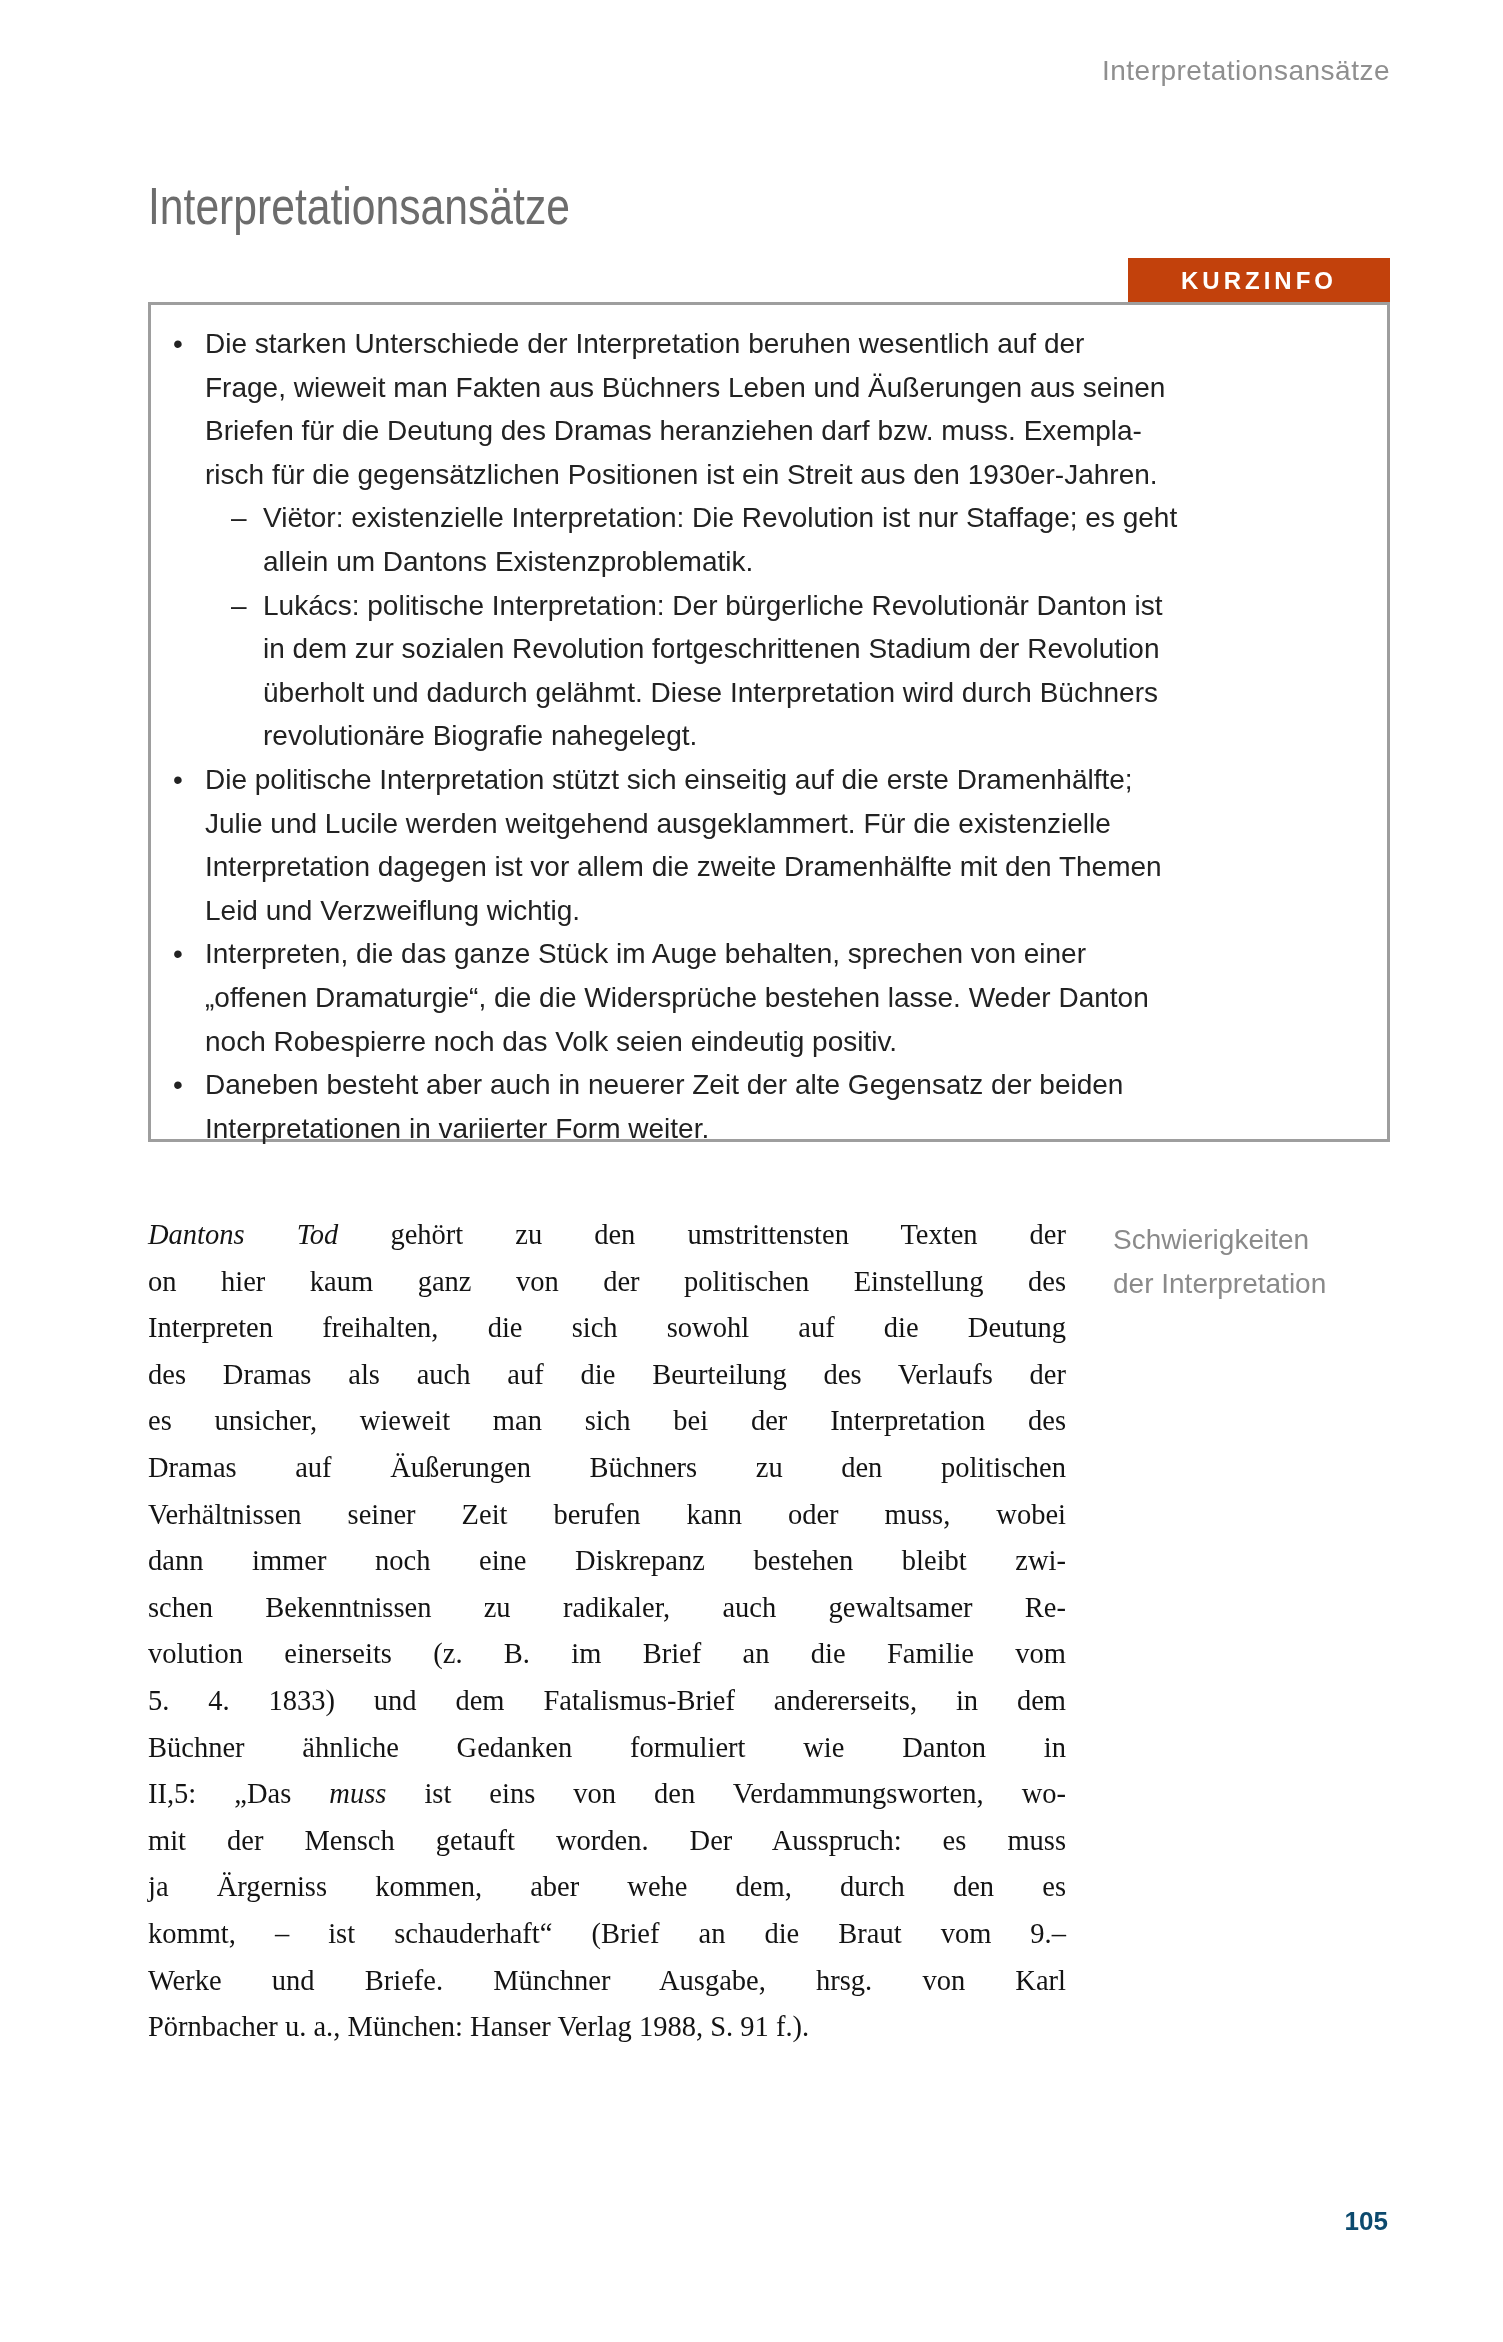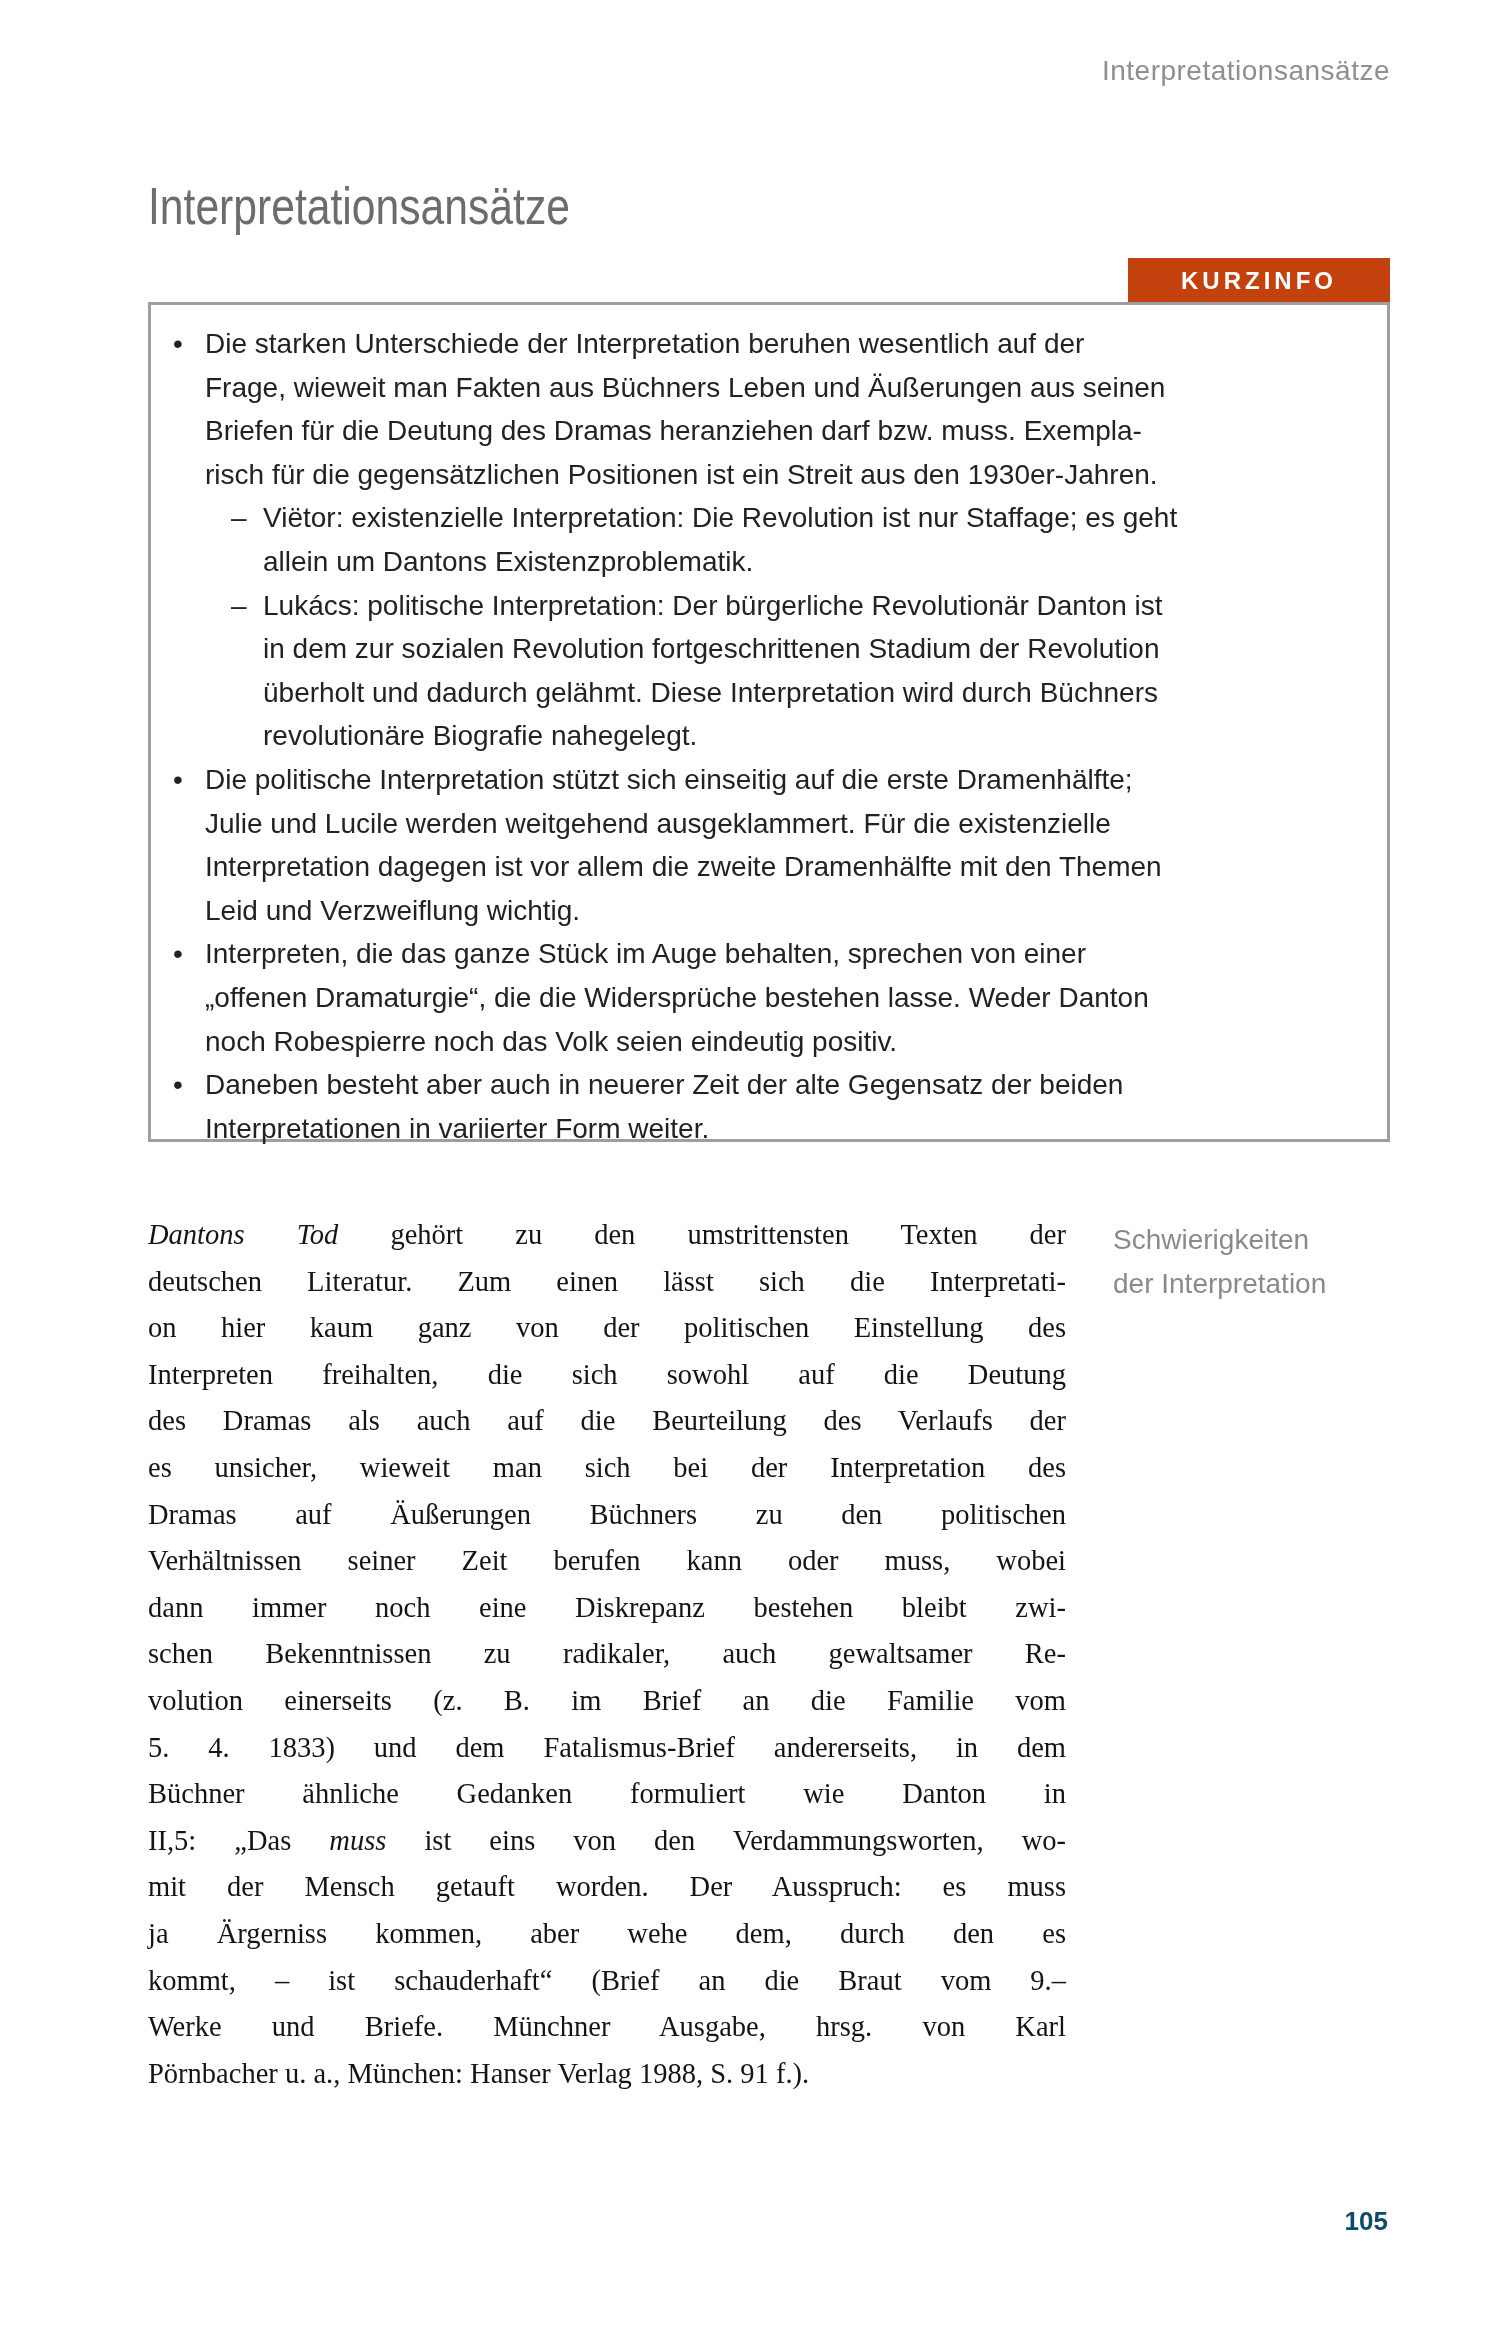--- a/index.html
+++ b/index.html
@@ -158,21 +158,20 @@
       <div class="k-item l1">
         <span class="marker">•</span>
         <div class="txt">Daneben besteht aber auch in neuerer Zeit der alte Gegensatz der beiden
 Interpretationen in variierter Form weiter.</div>
       </div>
     </div>
 
   <div class="body-text">
 
   <div class="bline"><span class="it">Dantons Tod</span><span> gehört zu den umstrittensten Texten der</span></div>
-      <div class="bline"><span>deutschen Literatur. Zum einen lässt sich die Interpretati-</span></div>
       <div class="bline"><span>on hier kaum ganz von der politischen Einstellung des</span></div>
       <div class="bline"><span>Interpreten freihalten, die sich sowohl auf die Deutung</span></div>
       <div class="bline"><span>des Dramas als auch auf die Beurteilung des Verlaufs der</span></div>
       <div class="bline"><span>es unsicher, wieweit man sich bei der Interpretation des</span></div>
       <div class="bline"><span>Dramas auf Äußerungen Büchners zu den politischen</span></div>
       <div class="bline"><span>Verhältnissen seiner Zeit berufen kann oder muss, wobei</span></div>
       <div class="bline"><span>dann immer noch eine Diskrepanz bestehen bleibt zwi-</span></div>
       <div class="bline"><span>schen Bekenntnissen zu radikaler, auch gewaltsamer Re-</span></div>
       <div class="bline"><span>volution einerseits (z. B. im Brief an die Familie vom</span></div>
       <div class="bline"><span>5. 4. 1833) und dem Fatalismus-Brief andererseits, in dem</span></div>

